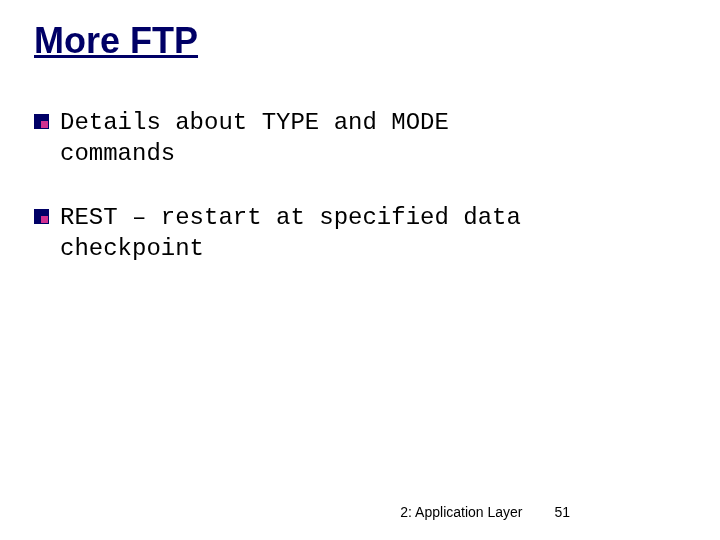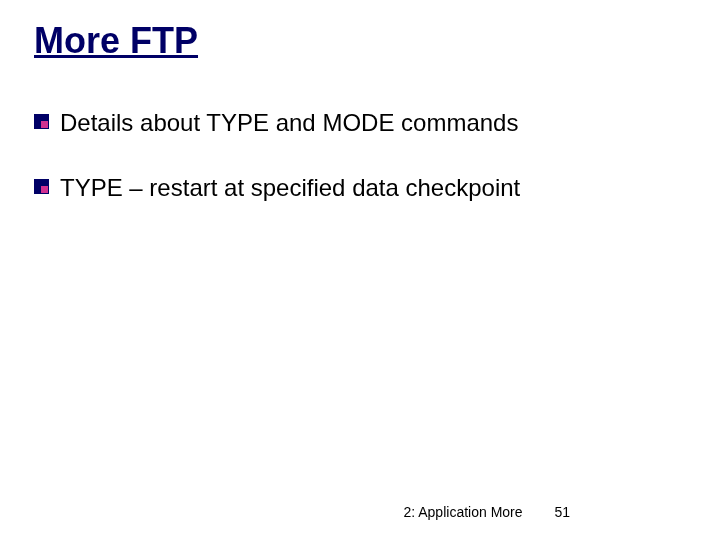--- a/index.html
+++ b/index.html
@@ -12,20 +12,21 @@
   }
   .title {
     font-size: 36px;
     font-weight: bold;
     color: #000066;
     text-decoration: underline;
     margin-bottom: 46px;
   }
   .bullets {
     list-style: none;
+    font-family: Liberation Mono, monospace;
   }
   .bullets li {
     position: relative;
     font-size: 24px;
     line-height: 1.28;
     padding-left: 26px;
     margin-bottom: 34px;
     color: #000;
   }
   .bullets li .sq {
@@ -60,21 +61,21 @@
 <div class="slide">
   <h1 class="title">More FTP</h1>
 
   <ul class="bullets">
     <li>
       <span class="sq"></span>
       <span>Details about TYPE and MODE commands</span>
     </li>
     <li>
       <span class="sq"></span>
-      <span>TYPE – restart at specified data checkpoint</span>
+      <span>REST – restart at specified data checkpoint</span>
     </li>
   </ul>
 
   <div class="footer">
-    <span class="chap">2: Application More</span>
+    <span class="chap">2: Application Layer</span>
     <span>51</span>
   </div>
 </div>
 
 </body></html>

